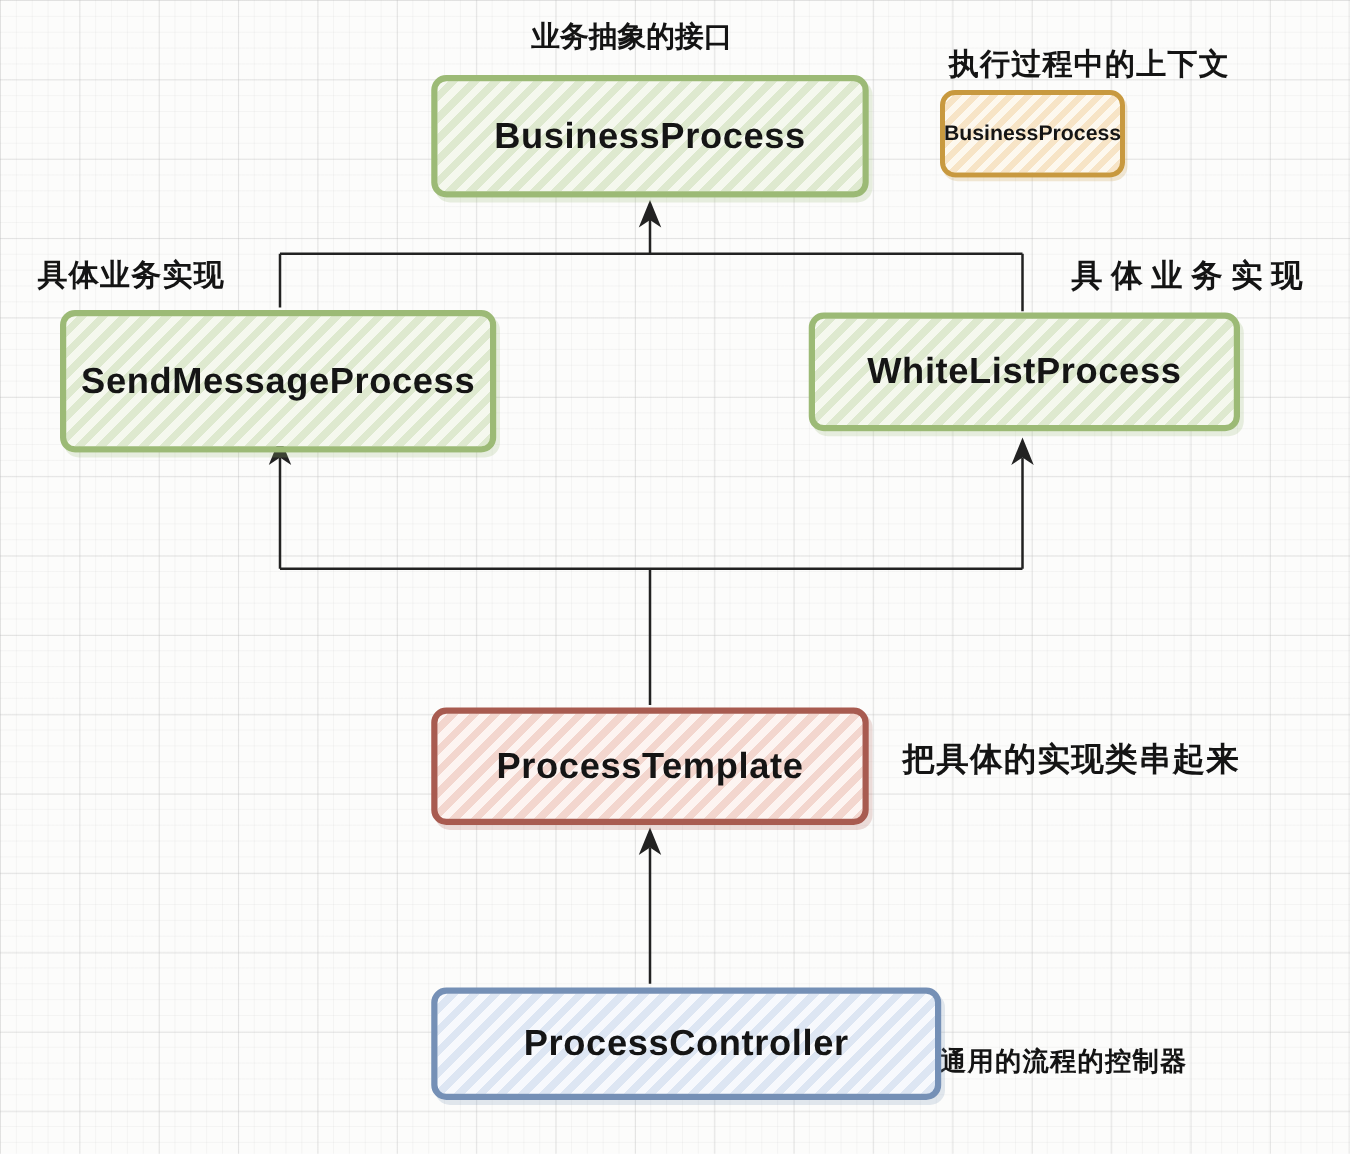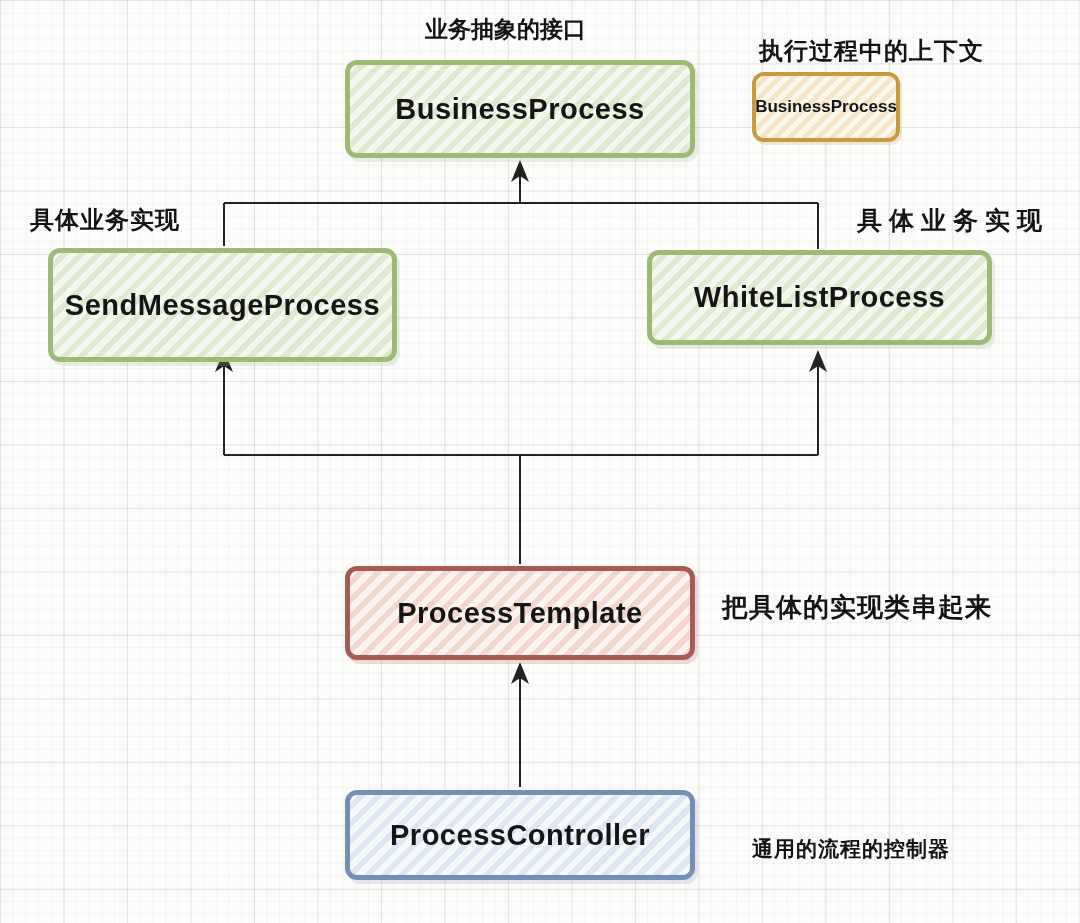--- a/index.html
+++ b/index.html
@@ -95,17 +95,17 @@
   </div>
 
   <div class="node green big" style="left:647px; top:250px; width:345px; height:95px;">
     <span class="node-label">WhiteListProcess</span>
   </div>
 
   <div class="node red big" style="left:345px; top:566px; width:350px; height:94px;">
     <span class="node-label">ProcessTemplate</span>
   </div>
 
-  <div class="node blue big" style="left:345px; top:790px; width:350px; height:90px;">
+  <div class="node blue big" style="left:345px; top:790px; width:408px; height:90px;">
     <span class="node-label">ProcessController</span>
   </div>
 
 </div>
 
 </body></html>

